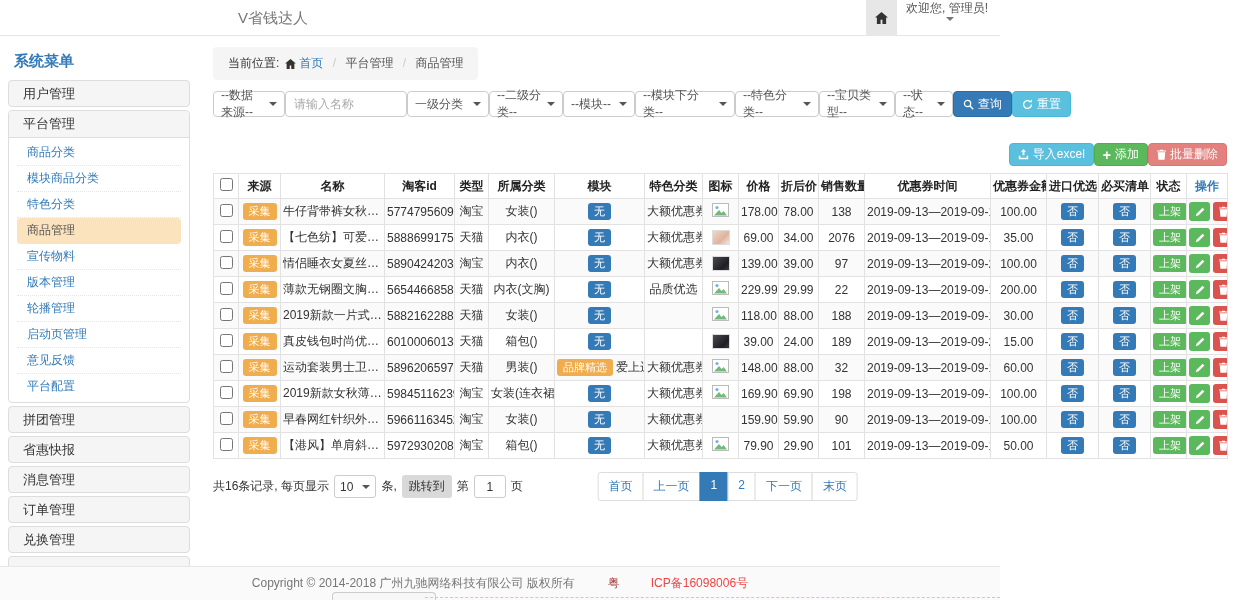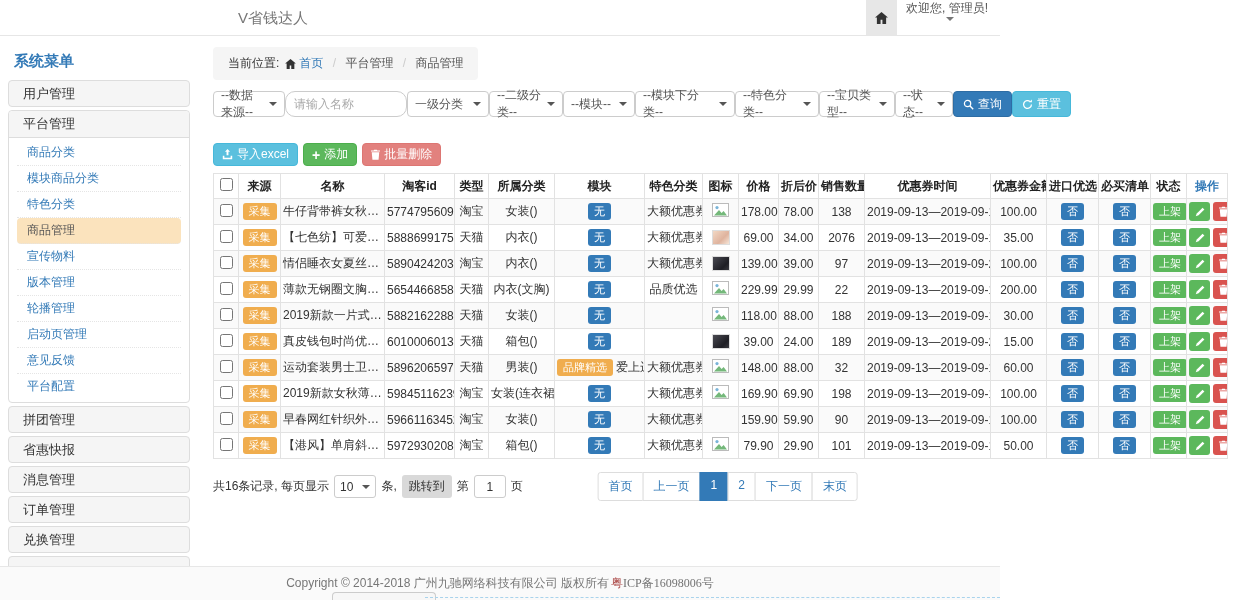--- a/index.html
+++ b/index.html
@@ -30,27 +30,27 @@
   .content { position:absolute; left:213px; top:47px; width:1014px; z-index:1; }
   .breadcrumb { display:inline-block; background:#f5f5f5; border-radius:4px; padding:8px 15px; font-size:12px; color:#333; }
   .breadcrumb .bc-sep { color:#ccc; margin:0 6px; }
   .breadcrumb .bc-home { color:#337ab7; cursor:pointer; }
   .breadcrumb .bc-item { color:#555; }
   .bc-house { vertical-align:-2px; margin:0 3px 0 6px; }
 
   .filterbar { margin-top:11px; display:flex; align-items:center; }
   .fselect { height:26px; border:1px solid #ccc; border-radius:4px; background:#fff; display:flex; align-items:center; justify-content:space-between; padding:0 7px; font-size:12px; color:#555; cursor:pointer; flex:none; }
   .sel-caret { width:0; height:0; border-left:4px solid transparent; border-right:4px solid transparent; border-top:4px solid #555; margin-left:5px; flex:none; }
-  .finput { height:26px; width:122px; border:1px solid #ccc; border-radius:10px; font-size:12px; padding:0 8px; color:#555; outline:none; flex:none; }
+  .finput { height:26px; width:122px; border:1px solid #ccc; border-radius:4px; font-size:12px; padding:0 8px; color:#555; outline:none; flex:none; }
   .finput::placeholder { color:#aaa; }
   .btn { height:26px; border:none; border-radius:4px; color:#fff; font-size:12px; display:inline-flex; align-items:center; gap:4px; padding:0 9px; cursor:pointer; flex:none; font-family:inherit; }
   .btn-primary { background:#337ab7; border:1px solid #2e6da4; }
   .btn-info { background:#5bc0de; border:1px solid #46b8da; }
 
-  .toolbar { margin-top:26px; display:flex; gap:5px; }
+  .toolbar { margin-top:26px; display:flex; justify-content:flex-end; }
   .toolbar .btn { height:23px; padding:0 8px; }
   .btn-success { background:#5cb85c; border:1px solid #4cae4c; }
   .btn-danger-light { background:#e2817e; border:1px solid #dd7673; }
   .plus-glyph { font-size:14px; font-weight:bold; line-height:1; }
 
   
   table.grid { margin-top:7px; width:1014px; table-layout:fixed; border-collapse:collapse; font-size:12px; }
   .grid th, .grid td { border:1px solid #e2e2e2; text-align:center; padding:0 2px; height:26px; white-space:nowrap; overflow:hidden; }
   .grid th { height:25px; font-weight:bold; color:#222; background:#fff;margin-left:28px; }
   .grid th.op-head { color:#337ab7; }
@@ -75,23 +75,23 @@
   .mini-select { height:23px; border:1px solid #ccc; border-radius:3px; background:#fff; display:inline-flex; align-items:center; padding:0 5px; gap:4px; cursor:pointer; }
   .jump-chip { background:#d9d9d9; border-radius:3px; padding:3px 7px; color:#333; cursor:pointer; }
   .jump-input { width:32px; height:23px; border:1px solid #ccc; border-radius:3px; text-align:center; font-size:12px; color:#333; outline:none; }
   .pager { position:absolute; left:50%; transform:translateX(-47%); top:0; display:flex; }
   .pg { border:1px solid #ddd; background:#fff; color:#337ab7; font-size:12px; padding:5px 10px; margin-left:-1px; cursor:pointer; }
   .pg:first-child { border-radius:3px 0 0 3px; margin-left:0; }
   .pg:last-child { border-radius:0 3px 3px 0; }
   .pg.active { background:#337ab7; border-color:#337ab7; color:#fff; }
 
   
-  .footer { position:absolute; left:0; top:566px; width:100%; height:34px; background:#fafafa; border-top:1px solid #e7e7e7; z-index:5; display:flex; align-items:center; justify-content:center; font-size:12px; color:#777; }
+  .footer { position:absolute; left:0; top:566px; width:100%; height:34px; background:#fafafa; border-top:1px solid #e7e7e7; z-index:5; display:flex; align-items:center; justify-content:center; font-size:12px; color:#777;gap:31px; }
   .icp-y { color:#a94442; margin-left:2px; }
-  .icp-n { color:#737373; cursor:pointer;font-family:Liberation Serif, serif; }
+  .icp-n { color:#ef4444; cursor:pointer; }
   .clip-box { position:absolute; left:332px; top:592px; width:104px; height:8px; border:1px solid #ccc; border-bottom:none; border-radius:4px 4px 0 0; background:#f7f7f7; z-index:6; }
   .dash-line { position:absolute; left:425px; right:0; top:597px; border-top:1px dashed #a9d3ec; z-index:6; }
 </style>
 </head>
 <body>
 
 <div class="page">
 
   <header class="navbar">
     <div class="brand">V省钱达人</div>

